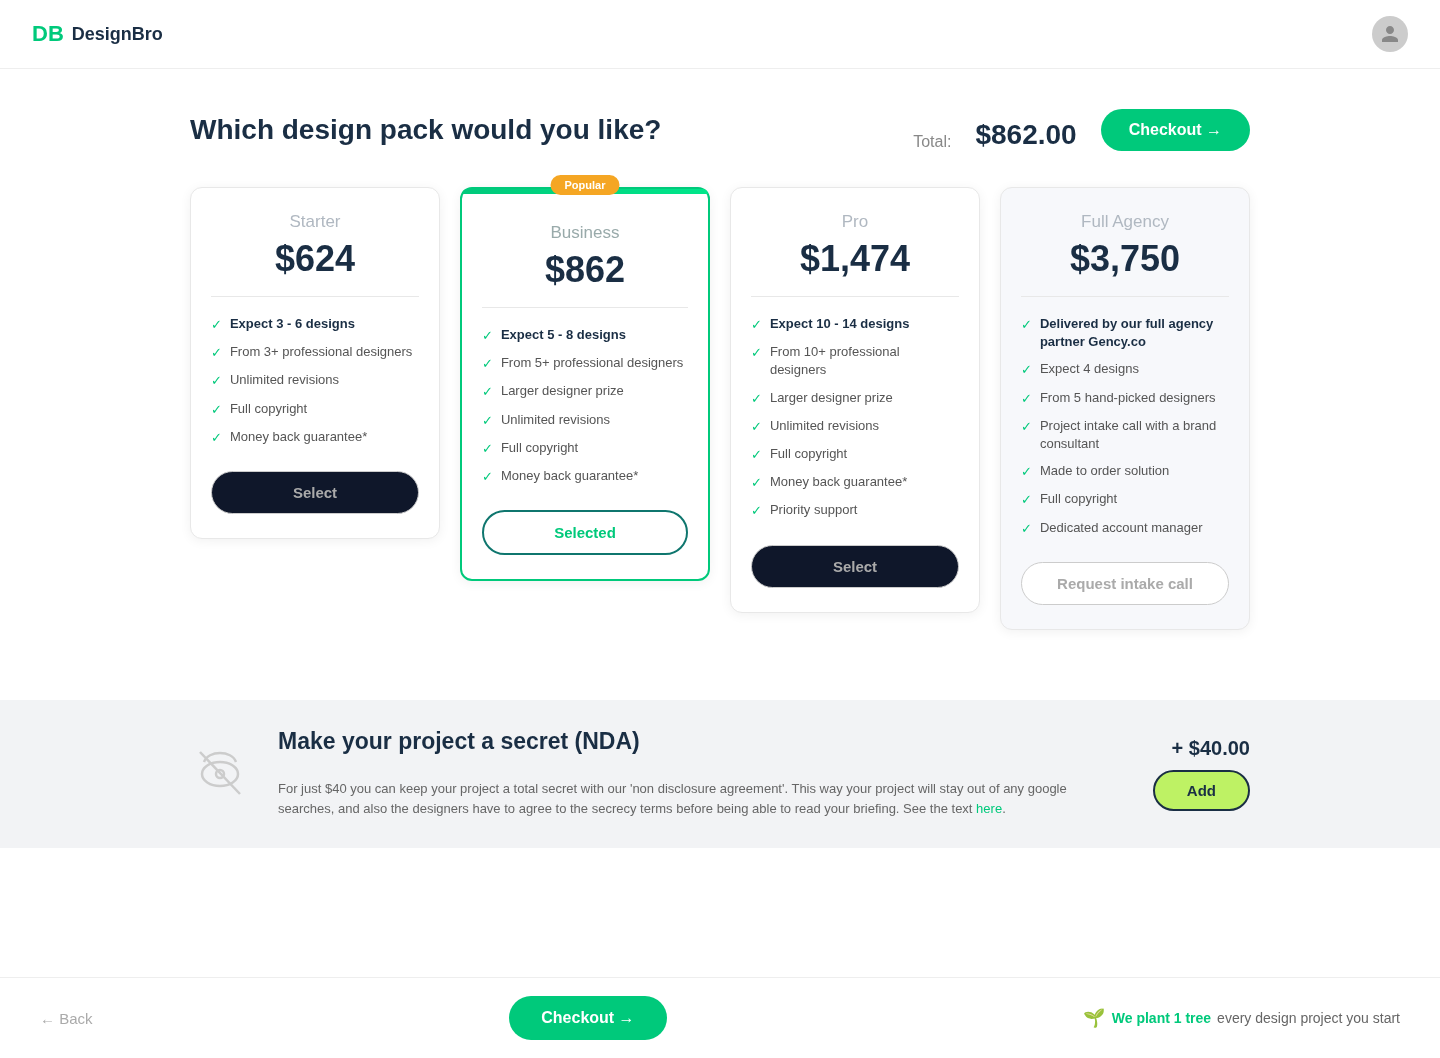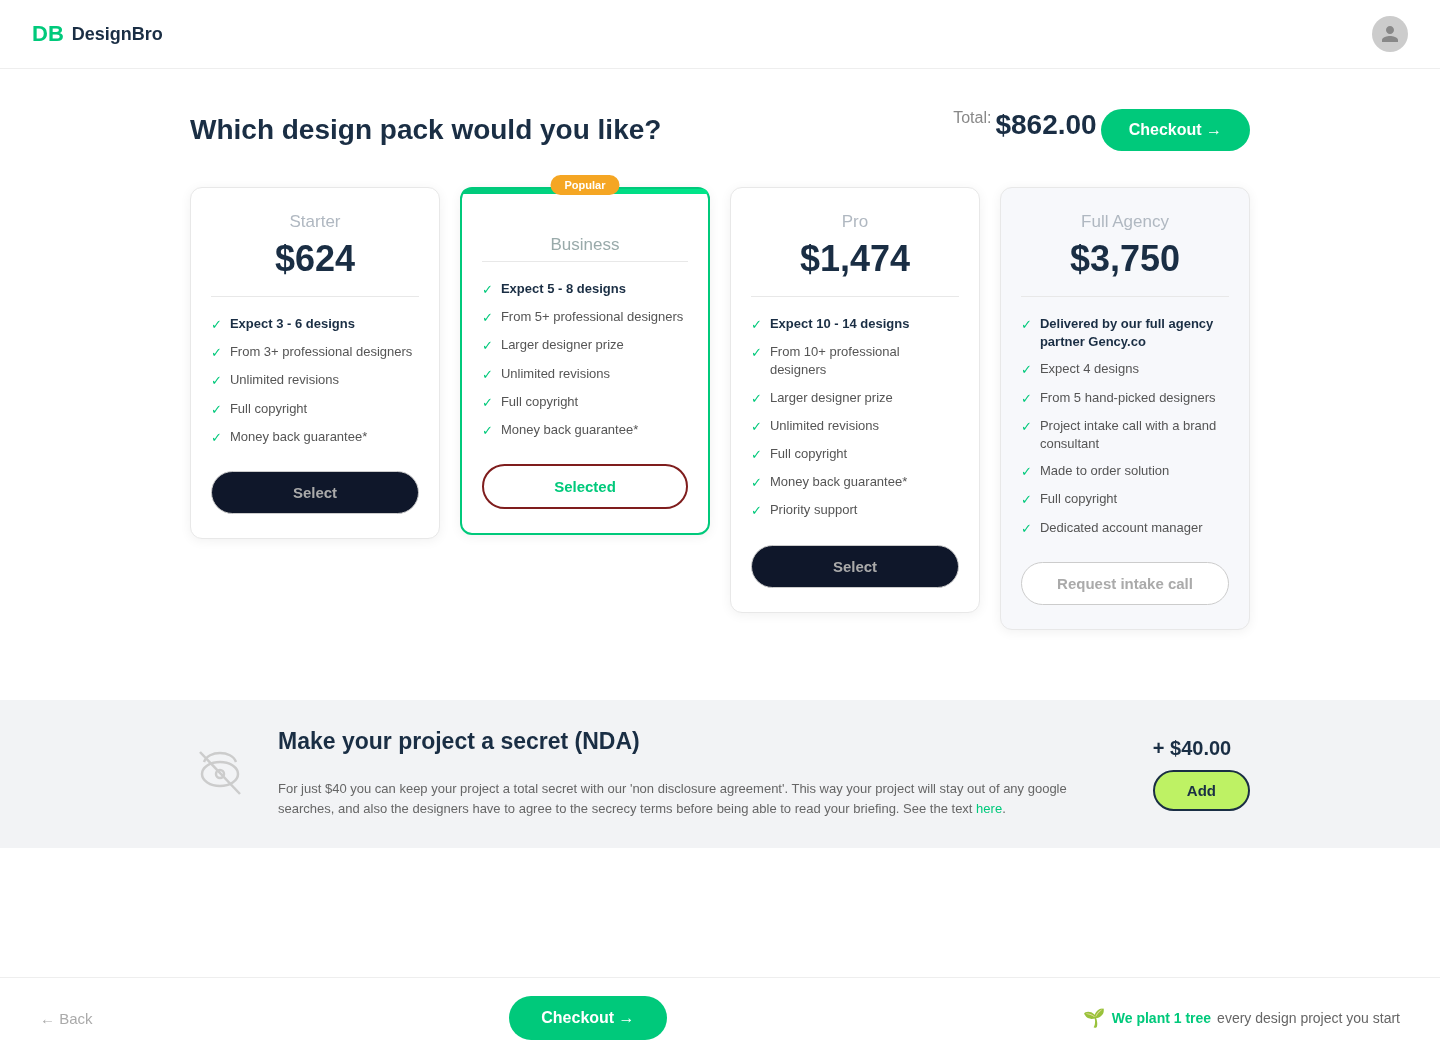--- a/index.html
+++ b/index.html
@@ -11,21 +11,21 @@
     .logo-icon { color: #00c97b; font-size: 22px; font-weight: 900; }
     .avatar-icon { width: 36px; height: 36px; border-radius: 50%; background: #ccc; display: flex; align-items: center; justify-content: center; }
     .avatar-icon svg { width: 20px; height: 20px; fill: #888; }
 
     
     .main { max-width: 1100px; margin: 0 auto; padding: 40px 20px; }
 
     
     .page-header { display: flex; align-items: center; justify-content: space-between; margin-bottom: 36px; }
     .page-title { font-size: 28px; font-weight: 700; color: #1a2e44; }
-    .total-area { display: flex; align-items: flex-start; gap: 4px; }
+    .total-area { display: flex; align-items: flex-end; gap: 24px; }
     .total-label { font-size: 16px; color: #888; }
     .total-amount { font-size: 28px; font-weight: 700; color: #1a2e44; }
     .checkout-btn { background: #00c97b; color: #fff; border: none; border-radius: 30px; padding: 12px 28px; font-size: 16px; font-weight: 600; cursor: pointer; display: flex; align-items: center; gap: 8px; }
 
     
     .cards-grid { display: grid; grid-template-columns: repeat(4, 1fr); gap: 20px; align-items: start; }
 
     
     .card { background: #fff; border-radius: 12px; border: 1.5px solid #e8e8e8; padding: 24px 20px; position: relative; box-shadow: 0 2px 12px rgba(0,0,0,0.06); }
     .card.selected { border: 2.5px solid #00c97b; }
@@ -43,28 +43,28 @@
     .card-divider { border: none; border-top: 1.5px solid #e8e8e8; margin-bottom: 18px; }
 
     
     .feature-list { list-style: none; padding: 0; margin-bottom: 24px; }
     .feature-list li { display: flex; align-items: flex-start; gap: 8px; font-size: 13px; color: #555; margin-bottom: 9px; line-height: 1.4; }
     .feature-list li .check { color: #00c97b; font-size: 13px; margin-top: 1px; flex-shrink: 0; }
 
     
     .select-btn { display: block; width: 100%; text-align: center; padding: 12px; border-radius: 30px; font-size: 15px; font-weight: 600; cursor: pointer; }
     .select-btn.outline { background: #0f172a; border: 1.5px solid #ccc; color: #aaa; }
-    .select-btn.selected-state { background: #fff; border: 2px solid #7f1d1d; color: #00c97b; }
+    .select-btn.selected-state { background: #fff; border: 2px solid #0f766e; color: #00c97b; }
     .select-btn.intake { background: #fff; border: 1.5px solid #ccc; color: #aaa; }
     .nda-icon { flex-shrink: 0; }
     .nda-content { flex: 1; }
     .nda-title { font-size: 23px; font-weight: 700; color: #1a2e44; margin-bottom: 24px; }
     .nda-desc { font-size: 13px; color: #666; line-height: 1.6; }
     .nda-desc a { color: #00c97b; text-decoration: none; }
-    .nda-right { display: flex; flex-direction: column; gap: 10px; flex-shrink: 0; }
+    .nda-right { display: flex; flex-direction: column; align-items: flex-end; gap: 10px; flex-shrink: 0; }
     .nda-price { font-size: 20px; font-weight: 700; color: #1a2e44; }
     .add-btn { background: #bef264; border: 2px solid #1a2e44; color: #1a2e44; border-radius: 30px; padding: 10px 32px; font-size: 15px; font-weight: 600; cursor: pointer; }
 
     
     .footer-bar { background: #fff; border-top: 1px solid #eee; padding: 18px 40px; display: flex; align-items: center; justify-content: space-between; position: fixed; bottom: 0; left: 0; right: 0; }
     .back-btn { color: #aaa; font-size: 15px; cursor: pointer; display: flex; align-items: center; gap: 6px; background: none; border: none; }
     .footer-checkout-btn { background: #00c97b; color: #fff; border: none; border-radius: 30px; padding: 13px 32px; font-size: 16px; font-weight: 600; cursor: pointer; display: flex; align-items: center; gap: 8px; }
     .tree-text { font-size: 14px; color: #666; display: flex; align-items: center; gap: 6px; }
     .tree-text .highlight { color: #00c97b; font-weight: 700; }
     .tree-icon { color: #00c97b; font-size: 18px; }
@@ -126,21 +126,22 @@
             <span class="check">✓</span>
             <span>Money back guarantee*</span>
           </li>
       </ul>
       <button class="select-btn outline">Select</button>
     </div>
 
     <div class="card selected">
       <div class="selected-bar"></div>
       <div class="popular-badge">Popular</div>
-      <div class="card-name" style="color:#9aa;margin-top:22px;">Business</div>
+      <div class="card-name" style="color:#9aa;margin-top:10px;">Business</div>
+      <div class="card-price">$862</div>
       <hr class="card-divider">
       <ul class="feature-list">
         <li>
             <span class="check">✓</span>
             <span style="font-weight:700;color:#1a2e44">Expect 5 - 8 designs</span>
           </li>
         <li>
             <span class="check">✓</span>
             <span>From 5+ professional designers</span>
           </li>

